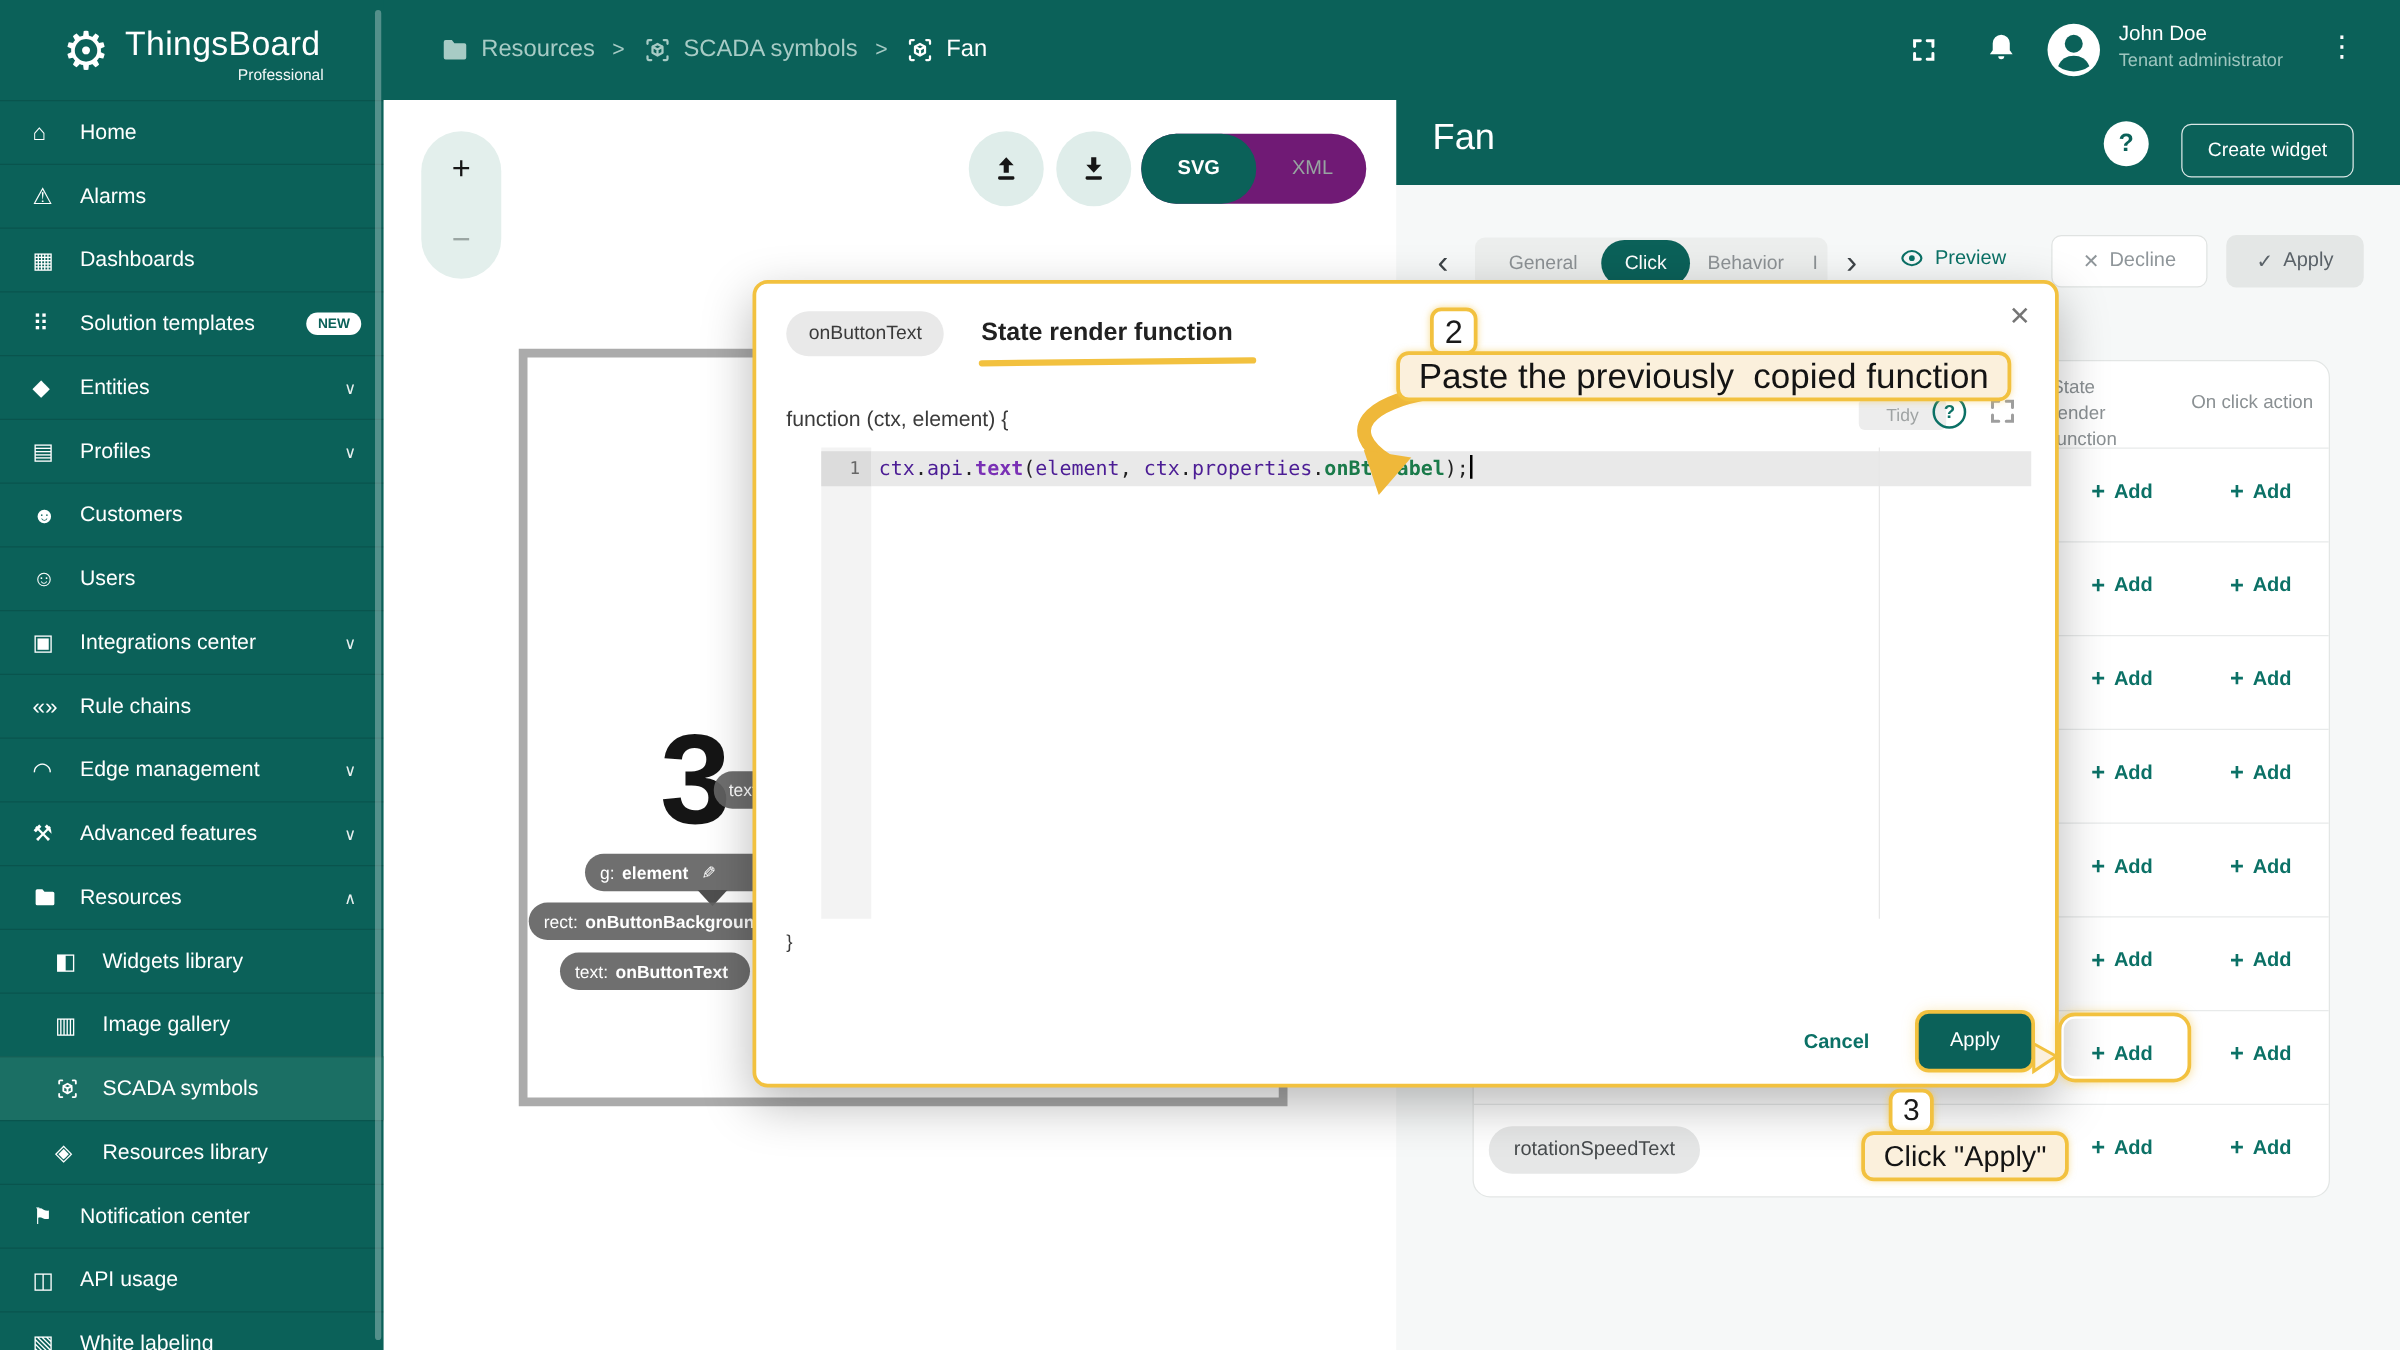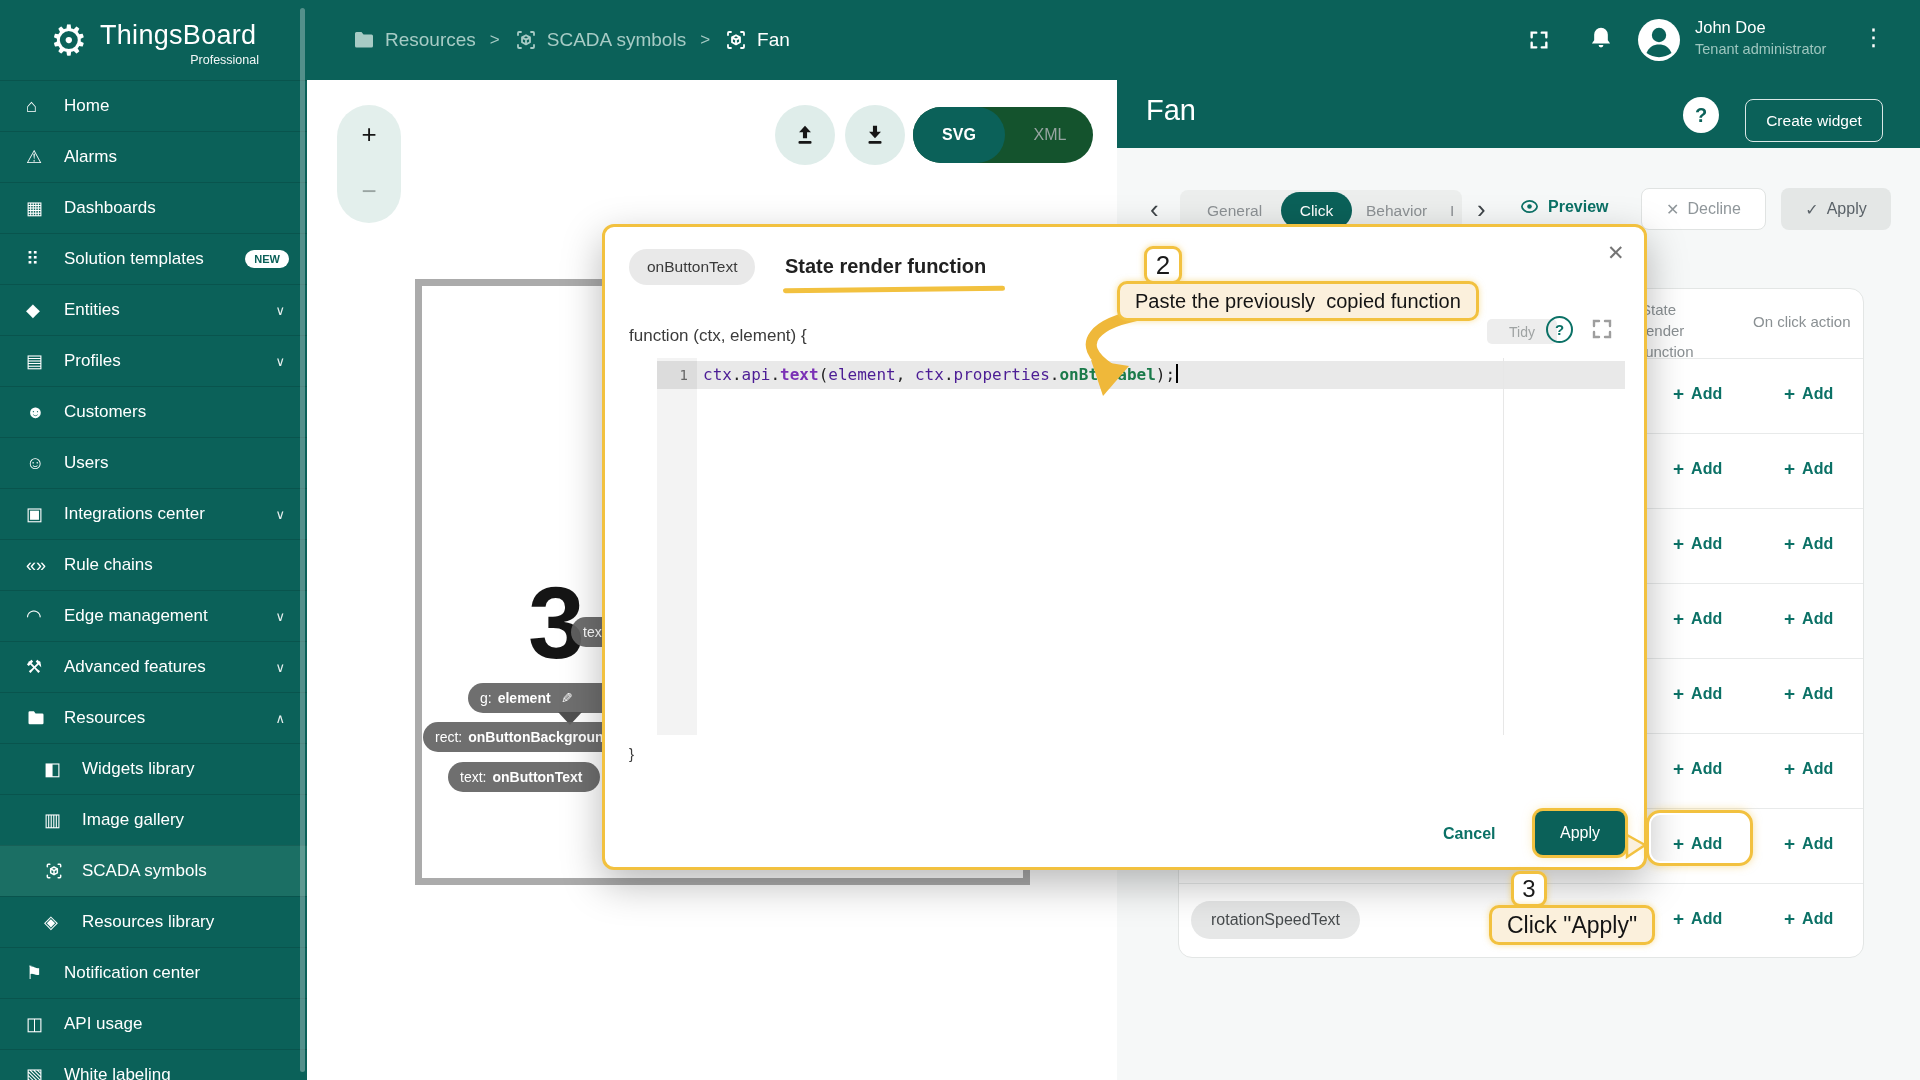--- a/index.html
+++ b/index.html
@@ -27,21 +27,21 @@
   .s-lbl{font-size:17px;font-weight:500;margin-left:8px;white-space:nowrap}
   .s-chev{margin-left:auto;margin-right:22px;font-size:13px;opacity:.9}
   .s-badge{margin-left:auto;margin-right:18px;background:#fff;color:#0B6159;font-size:11px;font-weight:700;padding:3px 9px;border-radius:11px}
   .scrollstrip{left:300px;top:8px;width:5px;height:1064px;background:rgba(255,255,255,.30);border-radius:3px}
   
   .canvas{left:307px;top:80px;width:810px;height:1000px;background:#fff}
   .zoom-pill{position:absolute;left:30px;top:25px;width:64px;height:118px;background:#E3EFEC;border-radius:32px}
   .zoom-plus{position:absolute;left:0;top:14px;width:64px;text-align:center;font-size:26px;color:#161616;cursor:pointer}
   .zoom-minus{position:absolute;left:0;bottom:16px;width:64px;text-align:center;font-size:26px;color:#9AA5A2;cursor:pointer}
   .circ-btn{position:absolute;width:60px;height:60px;border-radius:50%;background:#DFEDEA;display:flex;align-items:center;justify-content:center;cursor:pointer}
-  .toggle{position:absolute;left:606px;top:27px;width:180px;height:56px;background:#14532d;border-radius:28px}
+  .toggle{position:absolute;left:606px;top:27px;width:180px;height:56px;background:#701a75;border-radius:28px}
   .toggle-svg{position:absolute;left:0;top:0;width:92px;height:56px;background:#0B6159;border-radius:28px;color:#fff;font-weight:700;font-size:16px;display:flex;align-items:center;justify-content:center;cursor:pointer}
   .toggle-xml{position:absolute;right:0;top:0;width:86px;height:56px;color:#97A4A1;font-size:16px;display:flex;align-items:center;justify-content:center;cursor:pointer}
   .artboard{position:absolute;left:108px;top:199px;width:615px;height:606px;border:7px solid #ABABAB;background:#fff;box-sizing:border-box}
   .big3{position:absolute;left:221px;top:492px;font-size:102px;font-weight:600;color:#151515;line-height:1}
   .tagpill{position:absolute;height:30px;background:rgba(100,100,100,.93);border-radius:15px;color:#fff;font-size:14px;display:flex;align-items:center;gap:6px;padding:0 12px;white-space:nowrap;overflow:hidden;box-sizing:border-box}
   .tagpill b{font-weight:700}
   .tag-pointer{position:absolute;width:0;height:0;border-left:12px solid transparent;border-right:12px solid transparent;border-top:13px solid #4f4f4f}
   .green-btn{position:absolute;left:196px;top:662px;width:122px;height:118px;background:#12D412;border:7px solid #0d0d0d;border-radius:18px;box-sizing:border-box;overflow:hidden}
   .green-inner{position:absolute;left:5px;right:5px;top:5px;bottom:20px;background:#1C7E1C;border-radius:8px;display:flex;align-items:center;justify-content:center}
   .green-inner span{font-size:44px;font-weight:700;color:#061606}
@@ -49,21 +49,21 @@
   .rpanel{left:1117px;top:80px;width:803px;height:1000px;background:#F6F8F8}
   .rhead{position:absolute;left:0;top:0;width:803px;height:68px;background:#0B6159}
   .rtitle{position:absolute;left:29px;top:14px;font-size:29px;color:#fff;font-weight:400}
   .help-circ{position:absolute;left:566px;top:17px;width:36px;height:36px;border-radius:50%;background:#fff;color:#0B6159;font-size:20px;font-weight:700;display:flex;align-items:center;justify-content:center;cursor:pointer}
   .create-btn{position:absolute;left:628px;top:19px;width:138px;height:43px;border:1.5px solid rgba(255,255,255,.85);border-radius:8px;color:#fff;font-size:15.5px;font-weight:500;display:flex;align-items:center;justify-content:center;cursor:pointer;box-sizing:border-box}
   .tabnav{position:absolute;left:0;top:108px;width:803px;height:50px}
   .nav-chev{position:absolute;top:6px;font-size:26px;color:#3E4448;cursor:pointer;line-height:1.2}
   .tabstrip{position:absolute;left:63px;top:2px;width:282px;height:41px;background:#ECEEED;border-radius:8px;overflow:hidden}
   .tab{position:absolute;top:0;height:41px;display:flex;align-items:center;color:#8C9194;font-size:15.5px;font-weight:500;cursor:pointer}
   .tab.sel{background:#0B6159;color:#fff;border-radius:20px;justify-content:center}
-  .preview-lnk{position:absolute;left:402px;top:8px;display:flex;align-items:center;gap:8px;color:#0B7166;font-weight:700;font-size:16px;cursor:pointer}
+  .preview-lnk{position:absolute;left:402px;top:8px;display:flex;align-items:center;gap:8px;color:#0B7166;font-weight:400;font-size:16px;cursor:pointer}
   .decline-btn{position:absolute;left:524px;top:0;width:125px;height:42px;background:#fff;border:1px solid #E0E3E2;border-radius:8px;color:#8F969A;font-size:16px;display:flex;align-items:center;justify-content:center;gap:8px;cursor:pointer;box-sizing:border-box}
   .applytop-btn{position:absolute;left:664px;top:0;width:110px;height:42px;background:#E4E7E6;border-radius:8px;color:#5A6268;font-size:16px;display:flex;align-items:center;justify-content:center;gap:8px;cursor:pointer}
   .card{position:absolute;left:61px;top:208px;width:686px;height:670px;background:#fff;border:1px solid #E3E6E5;border-radius:14px;box-sizing:border-box}
   .col-hdr{position:absolute;color:#8A9093;font-size:15px;line-height:21px}
   .t-row{position:absolute;left:0;width:684px;height:75px;border-top:1px solid #E8EAEA;box-sizing:border-box}
   .add-btn{position:absolute;top:24px;display:flex;align-items:center;gap:7px;color:#0B7166;font-weight:700;font-size:16px;cursor:pointer}
   .add-btn .plus{font-size:19px;font-weight:600}
   .tag-chip{position:absolute;left:12px;top:17px;height:38px;background:#E6E7E7;border-radius:19px;display:flex;align-items:center;padding:0 20px;color:#474B4D;font-size:16px;cursor:pointer}
   
   .modal{left:602px;top:224px;width:1045px;height:646px;background:#fff;border:3px solid #F2C13F;border-radius:12px;box-shadow:0 14px 40px rgba(0,0,0,.28);z-index:50;box-sizing:border-box}
@@ -469,21 +469,21 @@
     <div class="m-fnclose">}</div>
     <div class="m-cancel">Cancel</div>
     <div class="m-apply">Apply</div>
   </div>
 
   <svg class="abs tut" style="left:1055px;top:308px;width:130px;height:95px" viewBox="0 0 130 95">
     <path d="M90 6 C 40 14, 18 36, 54 60" fill="none" stroke="#EFB83A" stroke-width="11" stroke-linecap="round"></path>
     <polygon points="36,52 74,58 48,88" fill="#EFB83A"></polygon>
   </svg>
   <div class="abs tut tut-badge" style="left:1144px;top:246px;width:38px;height:38px">2</div>
-  <div class="abs tut tut-callout" style="left:1117px;top:281px;height:40px;font-size:20px">Paste the previously  copied function</div>
+  <div class="abs tut tut-callout" style="left:1117px;top:281px;height:40px;font-size:28px">Paste the previously  copied function</div>
 
   <div class="abs tut tut-ring"></div>
   <svg class="abs tut" style="left:1624px;top:832px;width:24px;height:28px" viewBox="0 0 24 28">
       <polygon points="3,3 21,13 3,25" fill="#FBF0DC" stroke="#F2C13F" stroke-width="2.5"></polygon>
     </svg>
   <div class="abs tut tut-badge" style="left:1511px;top:871px;width:36px;height:36px;font-size:24px">3</div>
   <div class="abs tut tut-callout" style="left:1489px;top:905px;height:40px;font-size:23px">Click "Apply"</div>
 
 </div>
 

